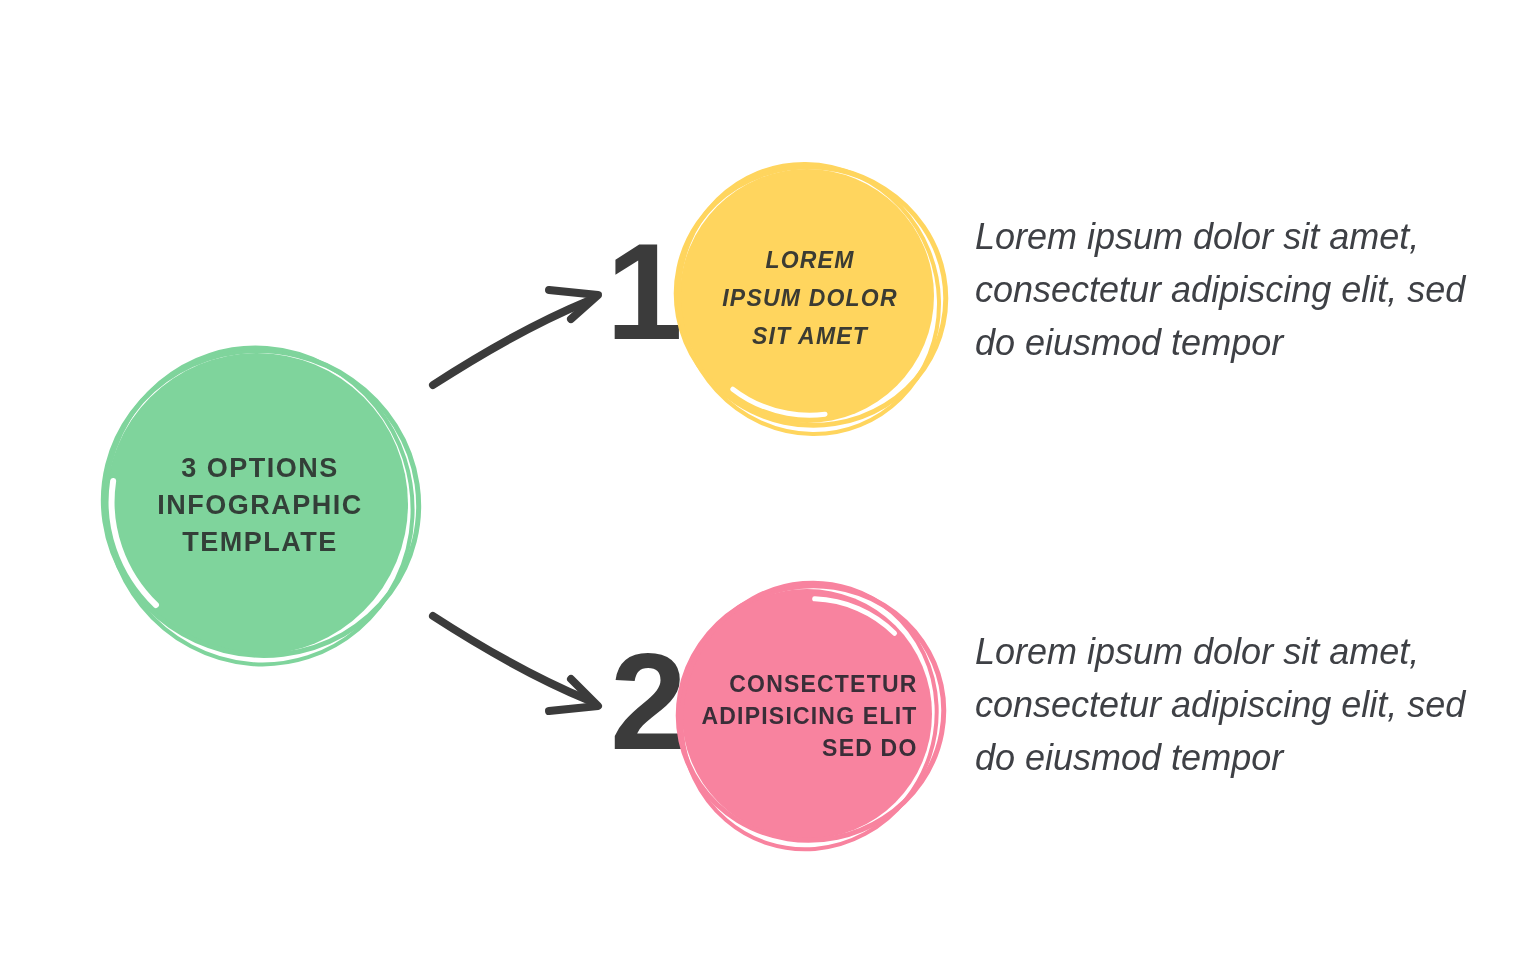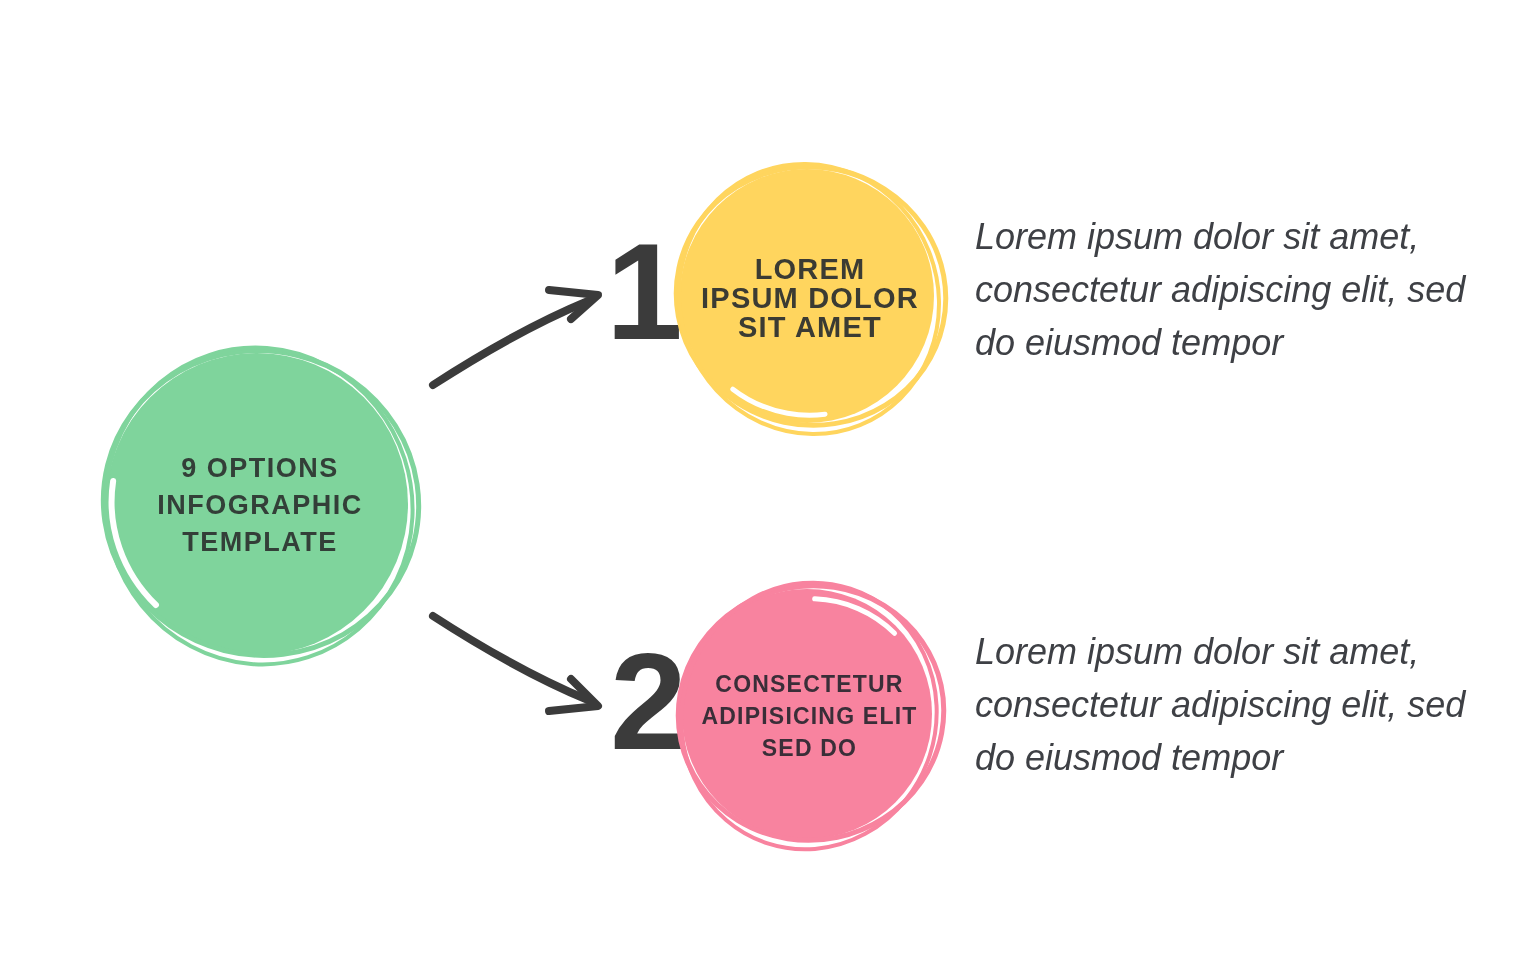--- a/index.html
+++ b/index.html
@@ -44,27 +44,29 @@
     white-space: pre-line;
     font-weight: bold;
   }
   .center-title {
     left: 80px; top: 325px; width: 360px; height: 360px;
     font-size: 27px; line-height: 37px; letter-spacing: 1.5px;
     color: #333f38;
   }
   .option1-label {
     left: 660px; top: 148px; width: 300px; height: 300px;
-    font-size: 29px; line-height: 29px; letter-spacing: 1.2px;
+    font-size: 23px; line-height: 38px; letter-spacing: 1.2px;
     color: #3b3b33;
+    font-style: italic;
   }
   .option2-label {
     left: 662px; top: 568px; width: 295px; height: 295px;
     font-size: 23px; line-height: 32px; letter-spacing: 1.2px;
     color: #3a2e38;
+    text-align: right;
   }
 
   
   .arrow { position: absolute; z-index: 2; }
   #arrow1 { left: 410px; top: 268px; }
   #arrow2 { left: 410px; top: 593px; }
 
   
   .description {
     position: absolute;
@@ -86,21 +88,21 @@
 
   <div id="num1" class="big-number">1</div>
   <div id="num2" class="big-number">2</div>
 
   <svg class="scribble" style="left:80px;top:325px" width="360" height="360" viewBox="0 0 360 360">
     <circle cx="177" cy="179" r="151" fill="#7fd49c"></circle>
     <ellipse cx="181" cy="178" rx="158" ry="152" fill="none" stroke-width="5" transform="rotate(14 181 178)" stroke="#7fd49c"></ellipse>
     <ellipse cx="179" cy="181" rx="153" ry="159" fill="none" stroke-width="4" transform="rotate(-18 179 181)" stroke="#7fd49c"></ellipse>
     <ellipse cx="178" cy="180" rx="147" ry="142" fill="none" stroke-width="6" stroke-linecap="round" pathLength="100" stroke-dasharray="15 85" stroke-dashoffset="-32" transform="rotate(20 178 180)" stroke="#ffffff"></ellipse>
   </svg>
-  <div class="circle-label center-title">9 OPTIONS
+  <div class="circle-label center-title">3 OPTIONS
 INFOGRAPHIC
 TEMPLATE</div>
 
   <svg id="arrow1" class="arrow" width="210" height="140" viewBox="0 0 210 140">
     <path d="M 23 117 Q 108 62 178 33" fill="none" stroke-width="8" stroke-linecap="round" stroke-linejoin="round" stroke="#3b3b3b"></path>
     <path d="M 139 22 L 188 27 L 161 51" fill="none" stroke-width="8" stroke-linecap="round" stroke-linejoin="round" stroke="#3b3b3b"></path>
   </svg>
 
   <svg id="arrow2" class="arrow" width="210" height="140" viewBox="0 0 210 140">
     <path d="M 23 23 Q 108 78 178 107" fill="none" stroke-width="8" stroke-linecap="round" stroke-linejoin="round" stroke="#3b3b3b"></path>

